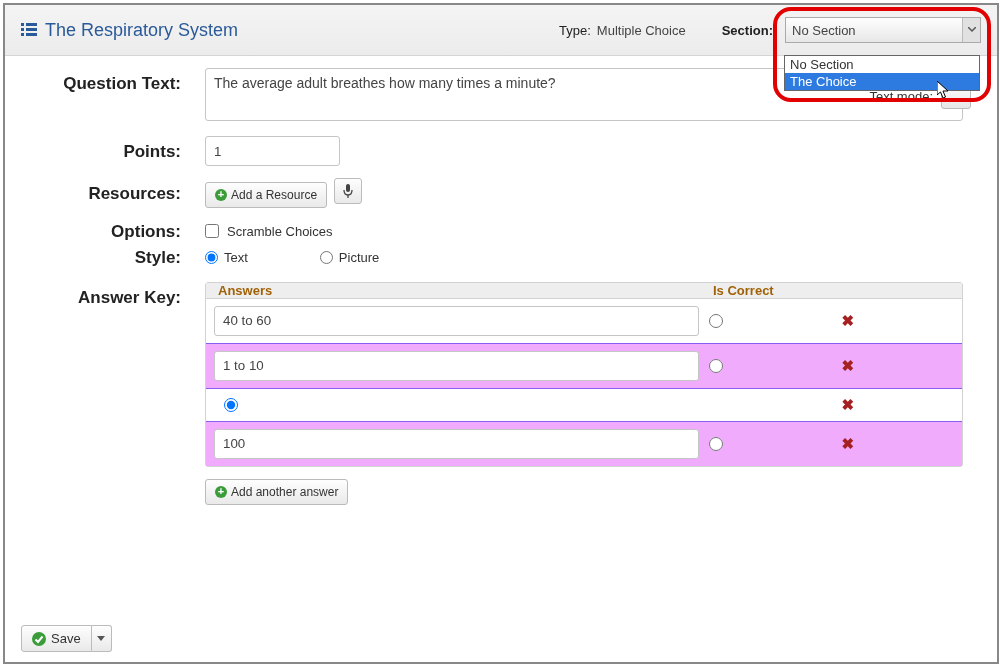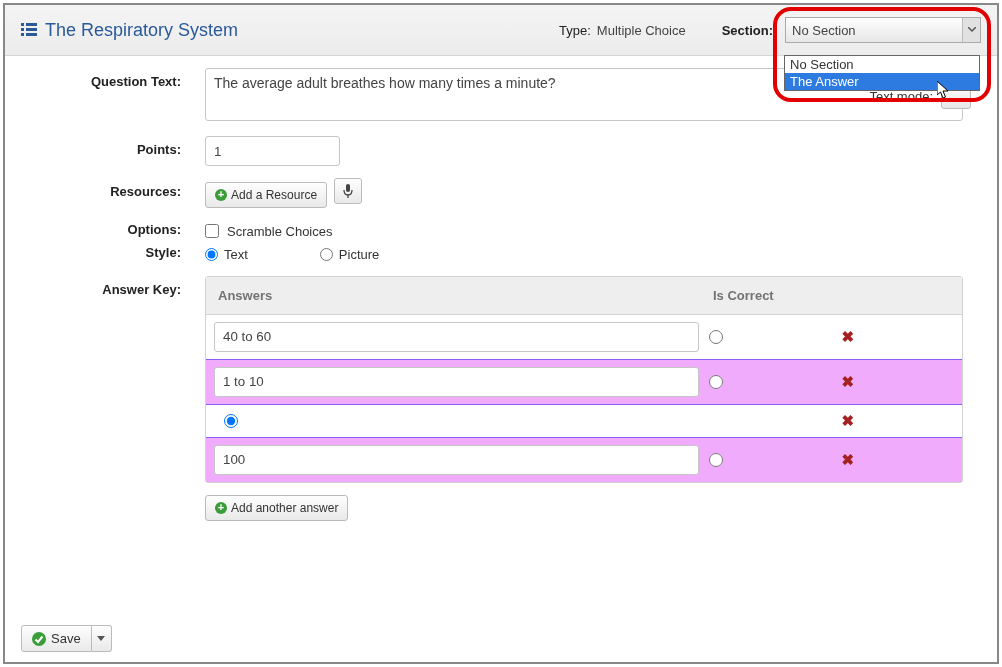--- a/index.html
+++ b/index.html
@@ -142,21 +142,21 @@
     margin-bottom: 12px;
   }
   
   .label-col {
     width: 176px;
     text-align: right;
     padding-right: 24px;
     padding-top: 6px;
     font-weight: bold;
     color: #222;
-    font-size: 13px;
+    font-size: 17px;
   }
   
   .control-col {
     flex: 1;
   }
   
   .question-textarea {
     width: 758px;
     height: 53px;
     border: 1px solid #c5c5c5;
@@ -234,23 +234,23 @@
   
   .answer-table {
     width: 758px;
     border: 1px solid #d2d2d2;
     border-radius: 3px;
   }
   .answer-thead {
     display: flex;
     background: #eeeeee;
     border-bottom: 1px solid #d2d2d2;
-    padding: 11px 12px;
+    padding: 0 12px;
     font-weight: bold;
-    color: #737373;
+    color: #a16207;
   }
   .th-answers { width: 495px; }
   .th-correct { flex: 1; }
   
   .answer-row {
     display: flex;
     align-items: center;
     padding: 7px 8px;
     border-bottom: 1px solid #8b5cf6;
   }
@@ -354,21 +354,21 @@
           <svg width="8" height="6">
               <polyline points="0,0 4,4 8,0" fill="none" stroke="#555" stroke-width="1.5"></polyline>
             </svg>
         </div>
       </div>
     </div>
   </div>
 
   <div class="dropdown-options">
     <div class="opt">No Section</div>
-    <div class="opt highlighted">The Answer</div>
+    <div class="opt highlighted">The Choice</div>
   </div>
 
   <svg class="cursor-arrow" width="16" height="20" viewBox="0 0 16 20">
     <path d="M0 0 L0 14 L3.5 11 L6 17 L8.5 16 L6 10 L11 10 Z" fill="#fff" stroke="#000" stroke-width="1"></path>
   </svg>
 
   <div class="text-mode-row">
     <span class="text-mode-label">Text mode:</span>
     <button class="text-mode-btn"></button>
   </div>

